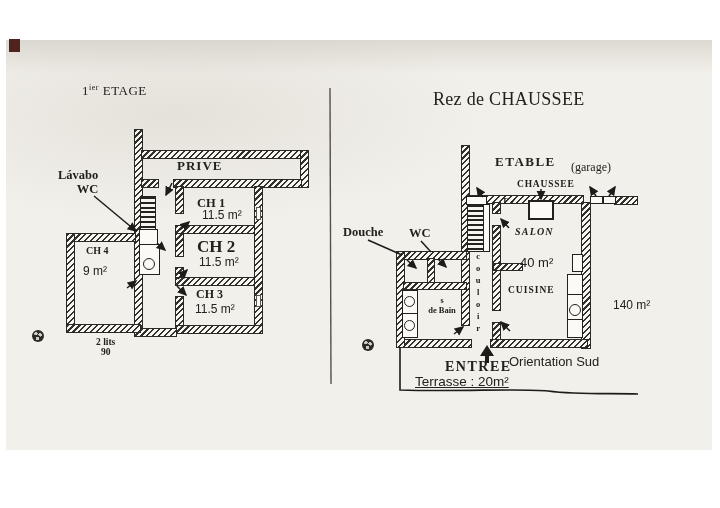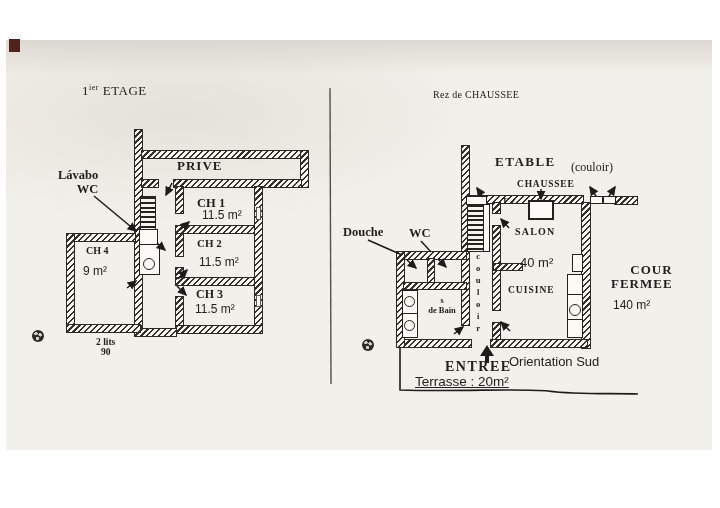--- a/index.html
+++ b/index.html
@@ -70,33 +70,33 @@
   <div class="box" style="left:139px;top:244px;width:21px;height:31px;"></div>
   <div class="circ" style="left:143px;top:258px;width:12px;height:12px;"></div>
 
   <div class="lab serifb" style="left:58px;top:169px;font-size:12.5px;">
     <div>Lávabo</div>
     <div>WC</div>
   </div>
   <div class="lab serifb" style="left:177px;top:159px;font-size:13px;letter-spacing:1px;">PRIVE</div>
   <div class="lab serifb" style="left:197px;top:197px;font-size:12.5px;">CH 1</div>
   <div class="lab sans" style="left:202px;top:209px;font-size:12px;">11.5 m²</div>
-  <div class="lab serifb" style="left:197px;top:238px;font-size:11px;">CH 2</div>
+  <div class="lab serifb" style="left:197px;top:238px;font-size:17px;">CH 2</div>
   <div class="lab sans" style="left:199px;top:256px;font-size:12px;">11.5 m²</div>
   <div class="lab serifb" style="left:196px;top:288px;font-size:12px;">CH 3</div>
   <div class="lab sans" style="left:195px;top:303px;font-size:12px;">11.5 m²</div>
   <div class="lab serifb" style="left:86px;top:246px;font-size:10px;">CH 4</div>
   <div class="lab sans" style="left:83px;top:265px;font-size:12px;">9 m²</div>
   <div class="lab serifb" style="left:96px;top:293px;font-size:9.5px;text-align:center;margin-top:44px;">
     <div>2 lits</div>
     <div>90</div>
   </div>
   <div class="target" style="left:32px;top:330px;"></div>
 
-  <div class="lab serifr" style="left:433px;top:90px;font-size:10px;letter-spacing:0.3px;">Rez de CHAUSSEE</div>
+  <div class="lab serifr" style="left:433px;top:90px;font-size:18px;letter-spacing:0.3px;">Rez de CHAUSSEE</div>
 
   <div class="wall" style="left:462px;top:146px;width:7px;height:179px;"></div>
   <div class="wall" style="left:469px;top:196px;width:114px;height:7px;"></div>
   <div class="wall" style="left:615px;top:197px;width:22px;height:7px;"></div>
   <div class="box" style="left:590px;top:196px;width:13px;height:8px;"></div>
   <div class="box" style="left:603px;top:196px;width:13px;height:8px;"></div>
   <div class="wall" style="left:582px;top:203px;width:8px;height:145px;"></div>
   <div class="wall" style="left:493px;top:203px;width:7px;height:10px;"></div>
   <div class="wall" style="left:493px;top:226px;width:7px;height:84px;"></div>
   <div class="wall" style="left:493px;top:323px;width:7px;height:17px;"></div>
@@ -117,33 +117,29 @@
   <div class="hline" style="left:568px;top:294px;width:14px;"></div>
   <div class="hline" style="left:568px;top:319px;width:14px;"></div>
   <div class="circ" style="left:569px;top:304px;width:12px;height:12px;"></div>
   <div class="box" style="left:402px;top:290px;width:16px;height:48px;"></div>
   <div class="hline" style="left:403px;top:313px;width:14px;"></div>
   <div class="circ" style="left:404px;top:296px;width:11px;height:11px;"></div>
   <div class="circ" style="left:404px;top:320px;width:11px;height:11px;"></div>
   <div class="target" style="left:362px;top:339px;"></div>
 
   <div class="lab serifb" style="left:495px;top:155px;font-size:13px;letter-spacing:1.5px;">ETABLE</div>
-  <div class="lab serifr" style="left:571px;top:161px;font-size:12px;">(couloir)</div>
+  <div class="lab serifr" style="left:571px;top:161px;font-size:12px;">(garage)</div>
   <div class="lab serifb" style="left:517px;top:179px;font-size:9.5px;letter-spacing:0.8px;">CHAUSSEE</div>
   <div class="lab serifb" style="left:343px;top:226px;font-size:12.5px;">Douche</div>
   <div class="lab serifb" style="left:409px;top:227px;font-size:12.5px;">WC</div>
-  <div class="lab serifb" style="left:515px;top:227px;font-size:10px;letter-spacing:1.2px;">SALON</div>
+  <div class="lab serifb" style="left:515px;top:227px;font-size:10px;letter-spacing:1.2px;font-style:italic;">SALON</div>
   <div class="lab sans" style="left:520px;top:256px;font-size:13px;">40 m²</div>
   <div class="lab serifb" style="left:508px;top:285px;font-size:9.5px;letter-spacing:1px;">CUISINE</div>
   <div class="lab serifb vert" style="left:473px;top:251px;font-size:8.5px;height:72px;">couloir</div>
   <div class="lab serifb" style="left:502px;top:197px;font-size:8.5px;">T ✓</div>
-  <div class="lab serifb" style="left:611px;top:263px;font-size:13px;letter-spacing:1px;line-height:14px;">
-    <div>COUR</div>
-    <div>FERMEE</div>
-  </div>
   <div class="lab sans" style="left:613px;top:299px;font-size:12px;">140 m²</div>
   <div class="lab serifb" style="left:424px;top:297px;width:36px;font-size:8.5px;text-align:center;white-space:normal;">
     <div style="font-size:8px;">s</div>
     <div>de Bain</div>
   </div>
   <div class="lab serifb" style="left:445px;top:359px;font-size:14px;letter-spacing:1.5px;">ENTREE</div>
   <div class="lab sans" style="left:509px;top:355px;font-size:13px;">Orientation Sud</div>
   <div class="lab sans" style="left:415px;top:375px;font-size:13.5px;text-decoration:underline;">Terrasse : 20m²</div>
 
   <svg class="overlay" width="720" height="508" viewBox="0 0 720 508">

